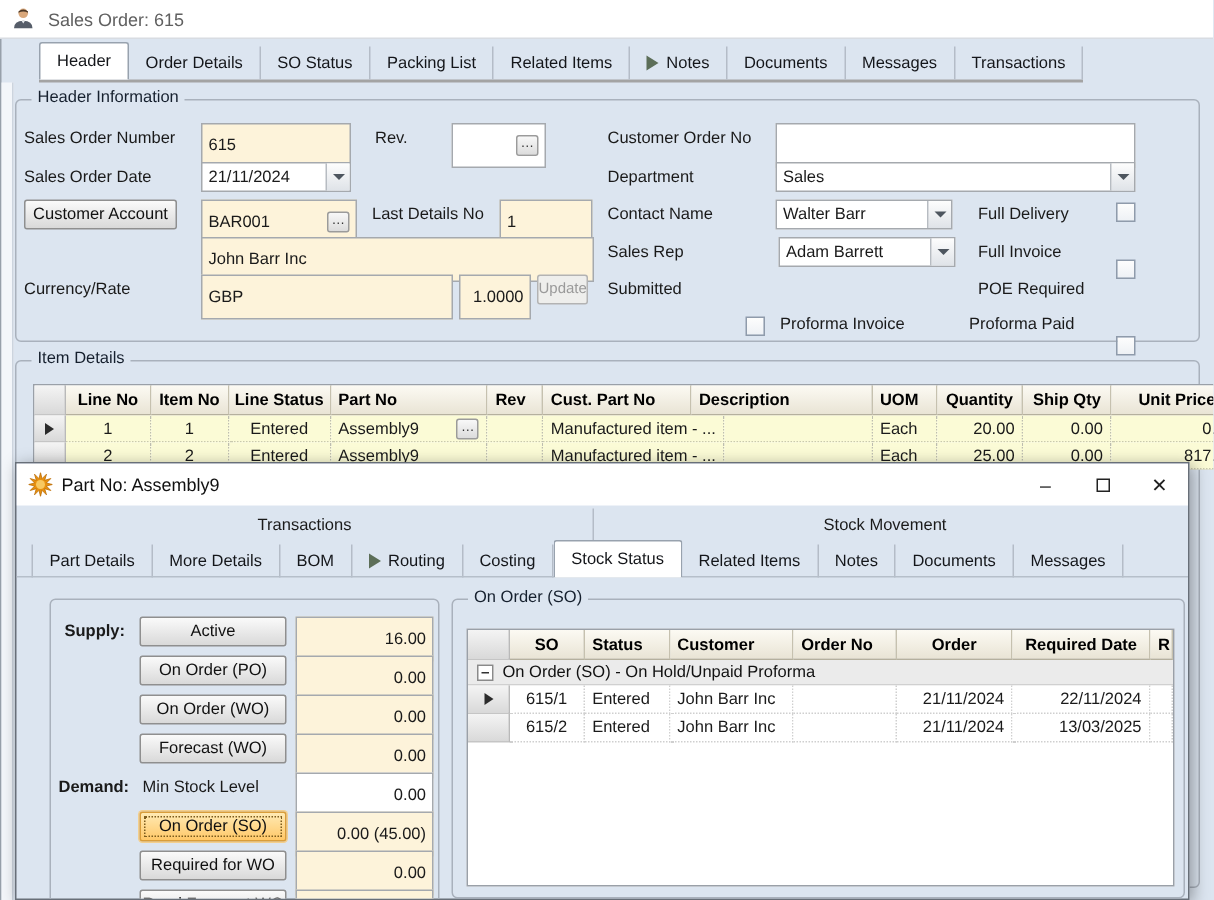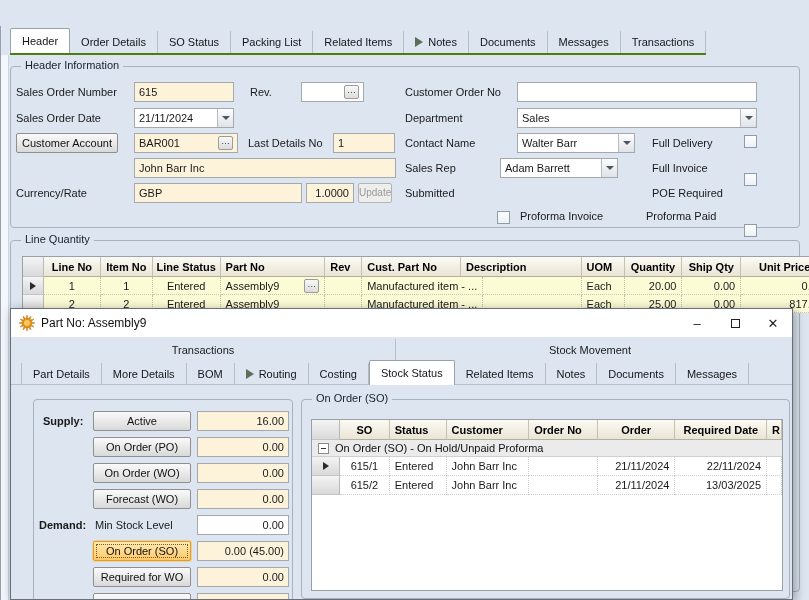--- a/index.html
+++ b/index.html
@@ -13,29 +13,29 @@
   .titlebar .ttl { color:#606060; font-size:12px; margin-left:8px; }
   .app-icon { width:17px; height:17px; margin-left:7px; }
 
   
   .tabstrip { display:flex; align-items:flex-end; }
   .tab { height:22px; line-height:21px; padding:0 11px; color:#14161a; background:transparent;
          border-right:1px solid #b4bcc7; display:flex; align-items:center; gap:5px; white-space:nowrap; }
   .tab:first-child { border-left:1px solid #b4bcc7; }
   .tab.sel { background:#ffffff; border:1px solid #98a2ae; border-bottom:none; height:25px; border-radius:2px 2px 0 0; position:relative; z-index:3; }
   .tri { width:0; height:0; border-left:8px solid #5c6e58; border-top:5px solid transparent; border-bottom:5px solid transparent; display:inline-block; }
-  .strip-line { border-bottom:2px solid #4d7c0f; }
+  .strip-line { border-bottom:2px solid #a3a3a3;margin-left:16px; }
 
   
   .groupbox { border:1px solid #a9b1bc; border-radius:4px; }
   .legend { position:absolute; top:-8px; left:10px; background:#dce5f0; padding:0 4px; color:#16202e; }
 
   
   .lbl { white-space:nowrap; }
-  .field { height:20px; border:1px solid #a5a9ae; background:#fdf3da; padding:4px 4px; display:flex; align-items:center; overflow:hidden; white-space:nowrap; }
+  .field { height:20px; border:1px solid #a5a9ae; background:#fdf3da; padding:14px 4px; display:flex; align-items:center; overflow:hidden; white-space:nowrap; }
   .field.white { background:#ffffff; }
   .field.num { justify-content:flex-end; }
   .dots { width:15px; height:14px; margin-left:auto; background:linear-gradient(#f8f8f8,#dcdcdc); border:1px solid #9b9b9b; border-radius:2px; font-size:9px; line-height:9px; text-align:center; color:#333; flex:0 0 auto; }
   .combo { height:20px; border:1px solid #a5a9ae; background:#ffffff; display:flex; align-items:center; }
   .combo .val { padding:0 4px; flex:1 1 auto; overflow:hidden; white-space:nowrap; }
   .drop { width:16px; height:18px; background:linear-gradient(#fdfdfd,#dfe3e8); border-left:1px solid #b7bcc2; display:flex; align-items:center; justify-content:center; flex:0 0 auto; }
   .drop i { width:0; height:0; border-top:4px solid #4e565f; border-left:4px solid transparent; border-right:4px solid transparent; }
   .btn { height:20px; background:linear-gradient(#fafafa,#d9d9d9); border:1px solid #8f8f8f; border-radius:2px; text-align:center; line-height:18px; color:#111; }
   .btn.dis { background:#eeeeec; border-color:#b3b3b3; color:#9a9a9a; font-size:10px; }
   .chk { width:13px; height:13px; border:1px solid #8f9bab; background:linear-gradient(#fdfdfd,#eef1f5); position:relative; }
@@ -66,20 +66,29 @@
   .hl { background:linear-gradient(#ffeab4,#ffc868); border:1px solid #d99d3a; outline:1px dotted #7c5c1d; outline-offset:-4px; box-shadow:0 0 0 1px #f3cf8e; }
 </style>
 </head>
 <body>
 
 <div id="win">
 
   <div class="abs" style="left:0;top:26px;width:1px;height:574px;background:#97a0aa;"></div>
   <div class="abs" style="left:1px;top:55px;width:8px;height:545px;background:#f3f6fa;border-right:1px solid #ccd4de;"></div>
 
+  <div class="abs titlebar">
+    <svg class="app-icon" viewBox="0 0 16 16">
+      <circle cx="8" cy="4.6" r="3" fill="#d9a87c"></circle>
+      <path d="M5 3.4 Q8 1 11 3.4 L11 4.2 Q8 2.6 5 4.2 Z" fill="#4a3828"></path>
+      <path d="M2.2 14 Q2.2 9.2 8 9.2 Q13.8 9.2 13.8 14 Z" fill="#565d69"></path>
+      <path d="M7 9.4 L8 11 L9 9.4 Z" fill="#e8eaee"></path>
+    </svg>
+    <span class="ttl">Sales Order: 615</span>
+  </div>
 
   <div class="abs tabstrip strip-line" style="left:10px;top:28px;height:27px;">
     <div class="tab sel">
         <span>Header</span>
       </div>
     <div class="tab">
         <span>Order Details</span>
       </div>
     <div class="tab">
         <span>SO Status</span>
@@ -154,21 +163,21 @@
         <i></i>
       </span>
   </div>
   <span class="abs lbl" style="left:652px;top:137px;">Full Delivery</span>
   <div class="abs chk" style="left:744px;top:135px;"></div>
 
   <div class="abs field" style="left:134px;top:158px;width:262px;">
       <span>John Barr Inc</span>
     </div>
   <span class="abs lbl" style="left:405px;top:162px;">Sales Rep</span>
-  <div class="abs combo" style="left:500px;top:158px;width:118px;">
+  <div class="abs combo" style="left:519px;top:158px;width:118px;">
     <span class="val">Adam Barrett</span>
     <span class="drop">
         <i></i>
       </span>
   </div>
   <span class="abs lbl" style="left:652px;top:162px;">Full Invoice</span>
   <div class="abs chk" style="left:744px;top:160px;"></div>
 
   <span class="abs lbl" style="left:16px;top:187px;">Currency/Rate</span>
   <div class="abs field" style="left:134px;top:183px;width:168px;">
@@ -182,21 +191,21 @@
   <div class="abs chk" style="left:497px;top:185px;"></div>
   <span class="abs lbl" style="left:652px;top:187px;">POE Required</span>
   <div class="abs chk" style="left:744px;top:185px;"></div>
 
   <span class="abs lbl" style="left:520px;top:210px;">Proforma Invoice</span>
   <div class="abs chk on" style="left:628px;top:208px;"></div>
   <span class="abs lbl" style="left:646px;top:210px;">Proforma Paid</span>
   <div class="abs chk" style="left:744px;top:208px;"></div>
 
   <div class="abs groupbox" style="left:10px;top:240px;width:790px;height:352px;">
-    <span class="legend">Line Quantity</span>
+    <span class="legend">Item Details</span>
   </div>
 
   <div class="grid" style="left:22px;top:256px;width:808px;height:57px;">
     <div class="grow ghead" style="height:20px;">
       <div class="gsel" style="width:21px;height:20px;"></div>
       <div class="gcell gc" style="width:57px;">Line No</div>
       <div class="gcell gc" style="width:52px;">Item No</div>
       <div class="gcell gc" style="width:68px;">Line Status</div>
       <div class="gcell" style="width:105px;">Part No</div>
       <div class="gcell" style="width:37px;">Rev</div>

